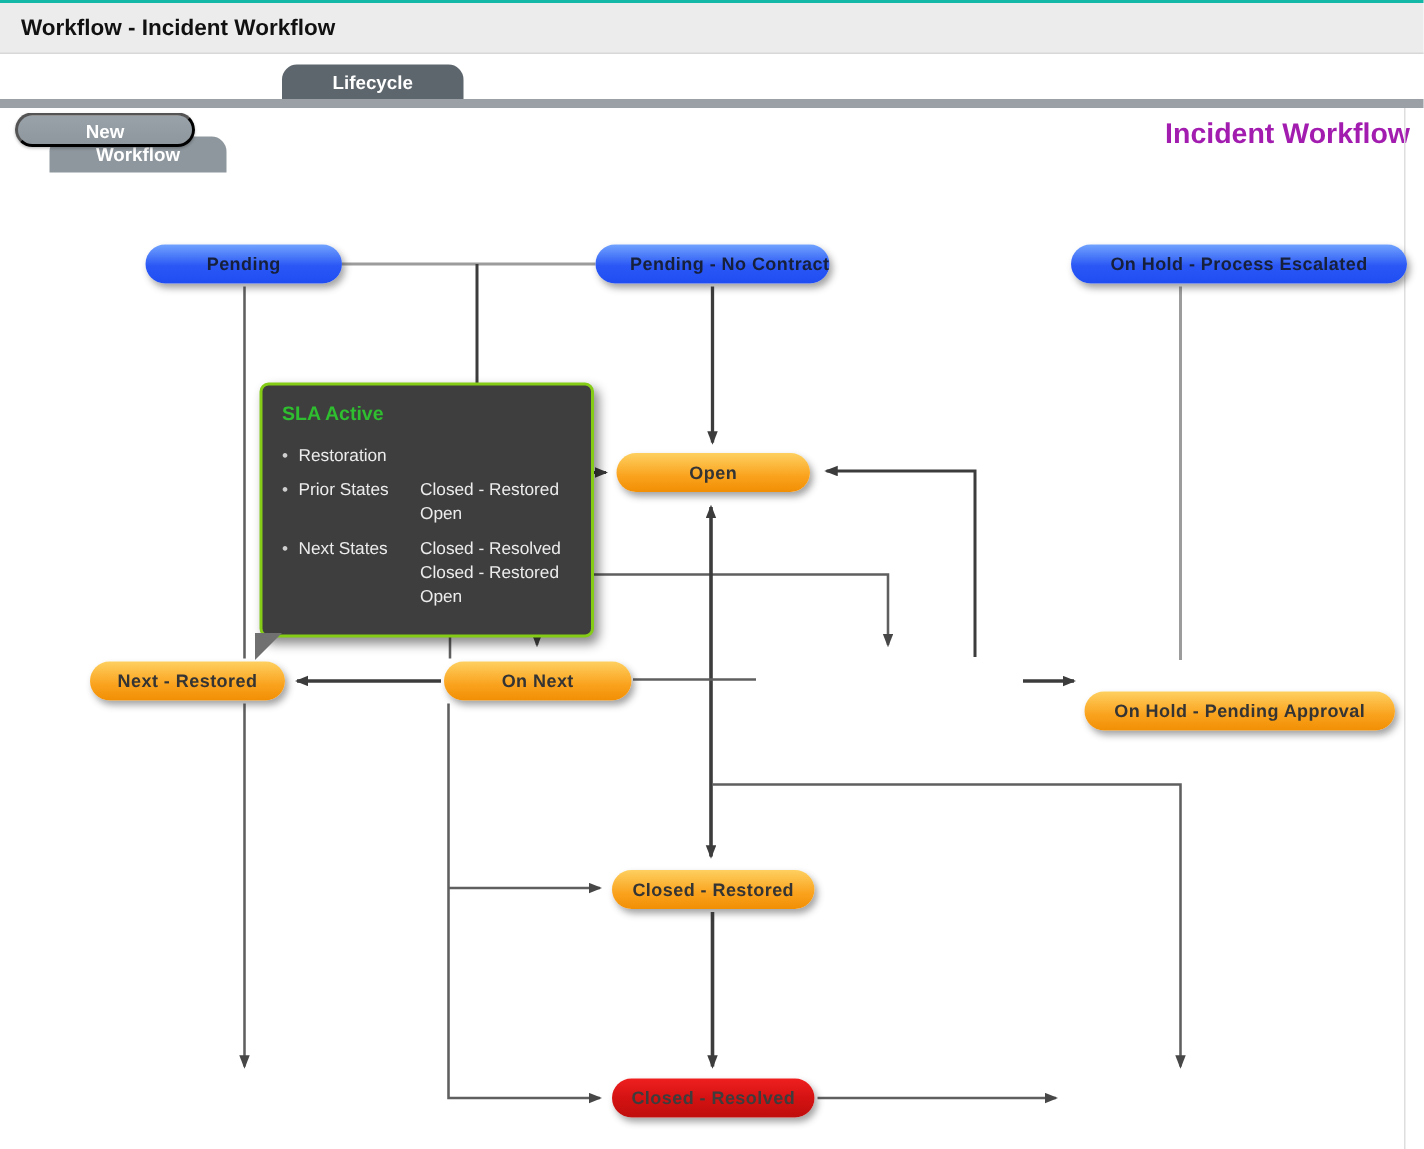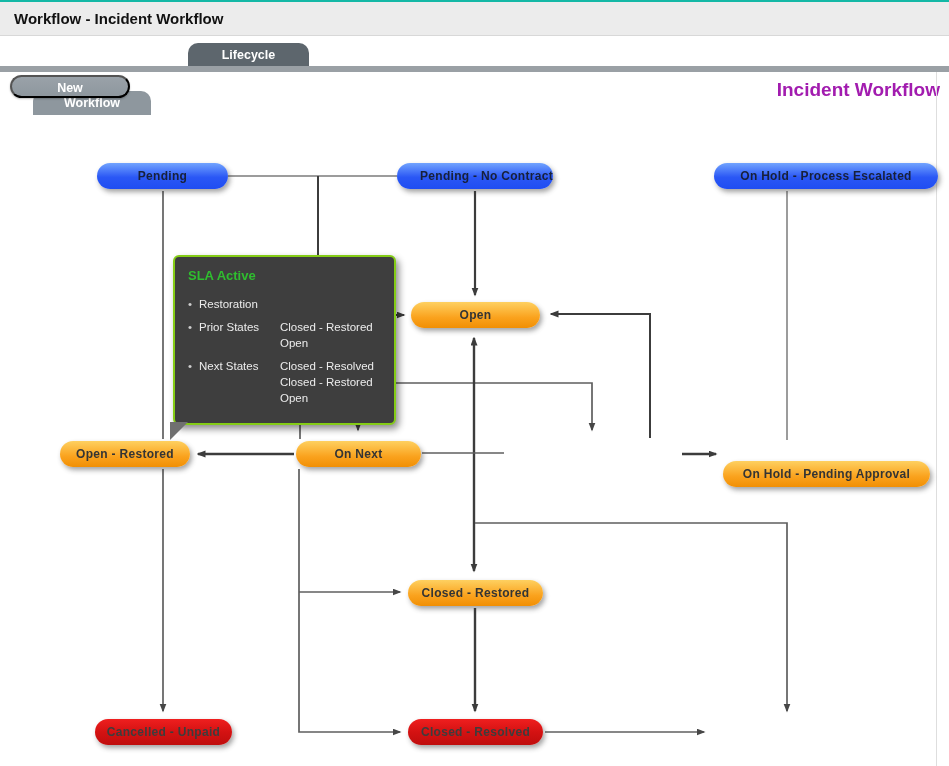--- a/index.html
+++ b/index.html
@@ -104,25 +104,24 @@
       <polyline points="299,469 299,732 400,732" fill="none" stroke="#5f5f5f" stroke-width="1.7" marker-end="url(#ah-mid)"></polyline>
       <polyline points="299,592 400,592" fill="none" stroke="#5f5f5f" stroke-width="1.7" marker-end="url(#ah-mid)"></polyline>
       <polyline points="300,424 300,439" fill="none" stroke="#5f5f5f" stroke-width="1.7"></polyline>
       <polyline points="475,608 475,711" fill="none" stroke="#3c3c3c" stroke-width="2.4" marker-end="url(#ah-dark)"></polyline>
       <polyline points="545,732 704,732" fill="none" stroke="#5f5f5f" stroke-width="1.7" marker-end="url(#ah-mid)"></polyline>
     </svg>
 <div class="node blue" style="left: 97px; top: 163px; width: 131px;">Pending</div>
     <div class="node blue" style="left: 397px; top: 163px; width: 156px; text-align: right;">Pending - No Contract</div>
     <div class="node blue" style="left: 686px; top: 163px; width: 224px; margin-left: 28px;">On Hold - Process Escalated</div>
     <div class="node orange" style="left: 411px; top: 302px; width: 129px;">Open</div>
-    <div class="node orange" style="left: 60px; top: 441px; width: 130px;">Open - Restored</div>
+    <div class="node orange" style="left: 60px; top: 441px; width: 130px;">Next - Restored</div>
     <div class="node orange" style="left: 296px; top: 441px; width: 125px;">On Next</div>
     <div class="node orange" style="left: 723px; top: 441px; width: 207px; margin-top: 20px;">On Hold - Pending Approval</div>
     <div class="node orange" style="left: 408px; top: 580px; width: 135px;">Closed - Restored</div>
-    <div class="node red" style="left: 95px; top: 719px; width: 137px;">Cancelled - Unpaid</div>
     <div class="node red" style="left: 408px; top: 719px; width: 135px;">Closed - Resolved</div>
   </div>
 
 <div class="sla-tooltip">
   <div class="t-title">SLA Active</div>
   <div id="t-rows">
       <div class="t-row">
         <span class="t-bullet">•</span>
         <span class="t-label">Restoration</span>
         <div class="t-vals"></div>

